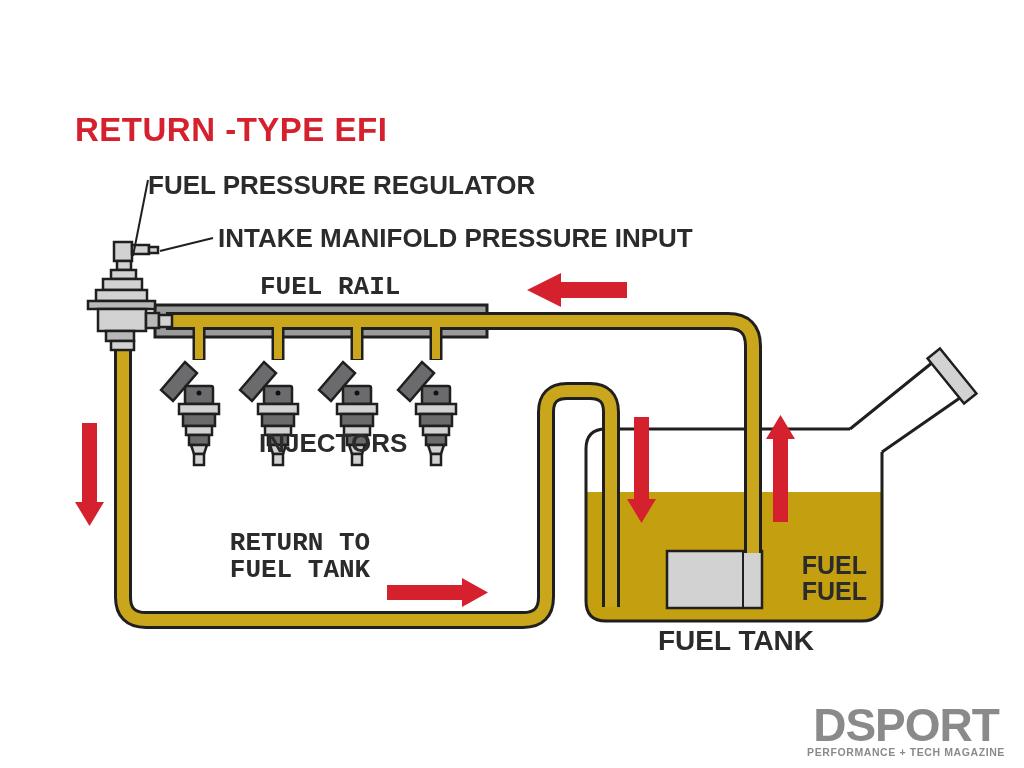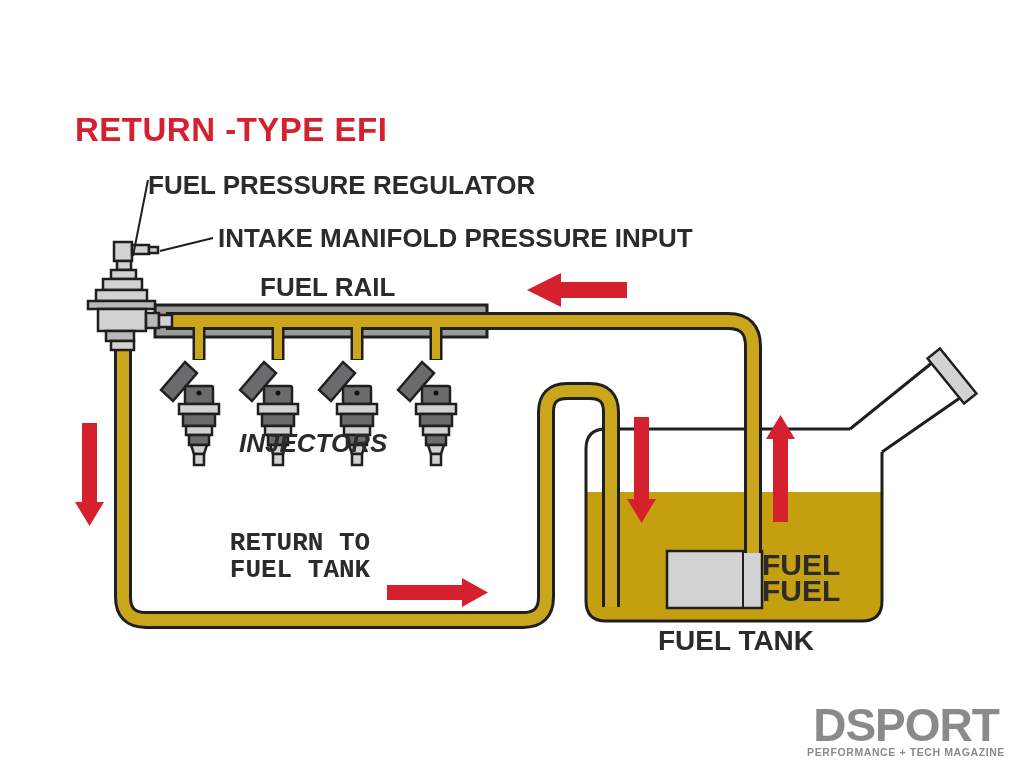--- a/index.html
+++ b/index.html
@@ -28,25 +28,25 @@
   .lbl {
     position:absolute; font-weight:bold; color:var(--label-text);
     font-size:26px; white-space:nowrap; letter-spacing:0px; line-height:1.05;
   }
   .title {
     position:absolute; left:75px; top:111px; font-size:33px; font-weight:bold;
     color:var(--accent-red); white-space:nowrap; letter-spacing:0.5px;
   }
   .lbl-regulator { left:148px; top:172px; }
   .lbl-manifold  { left:218px; top:225px; }
-  .lbl-fuelrail  { left:260px; top:274px; }
-  .lbl-injectors { left:239px; top:430px;font-style:italic; }
+  .lbl-fuelrail  { left:260px; top:274px;font-family:Liberation Mono, monospace; }
+  .lbl-injectors { left:259px; top:430px; }
   .lbl-return    { left:210px; top:530px; width:180px; text-align:center; line-height:27px;font-family:Liberation Mono, monospace; }
   .lbl-return span { display:block; }
-  .lbl-pump      { left:762px; top:552px; width:105px; text-align:left; font-size:30px; line-height:26px; }
+  .lbl-pump      { left:762px; top:552px; width:105px; text-align:right; font-size:25px; line-height:26px; }
   .lbl-pump span { display:block; }
   .lbl-fueltank  { left:658px; top:626px; font-size:28px; }
 
   
   .logo { position:absolute; left:800px; top:704px; width:212px; text-align:center; color:var(--logo-gray); }
   .logo-name {
     font-size:46px; font-weight:bold; letter-spacing:-1px; line-height:42px;
     transform:scaleY(1.02); display:block;
   }
   .logo-tag {

